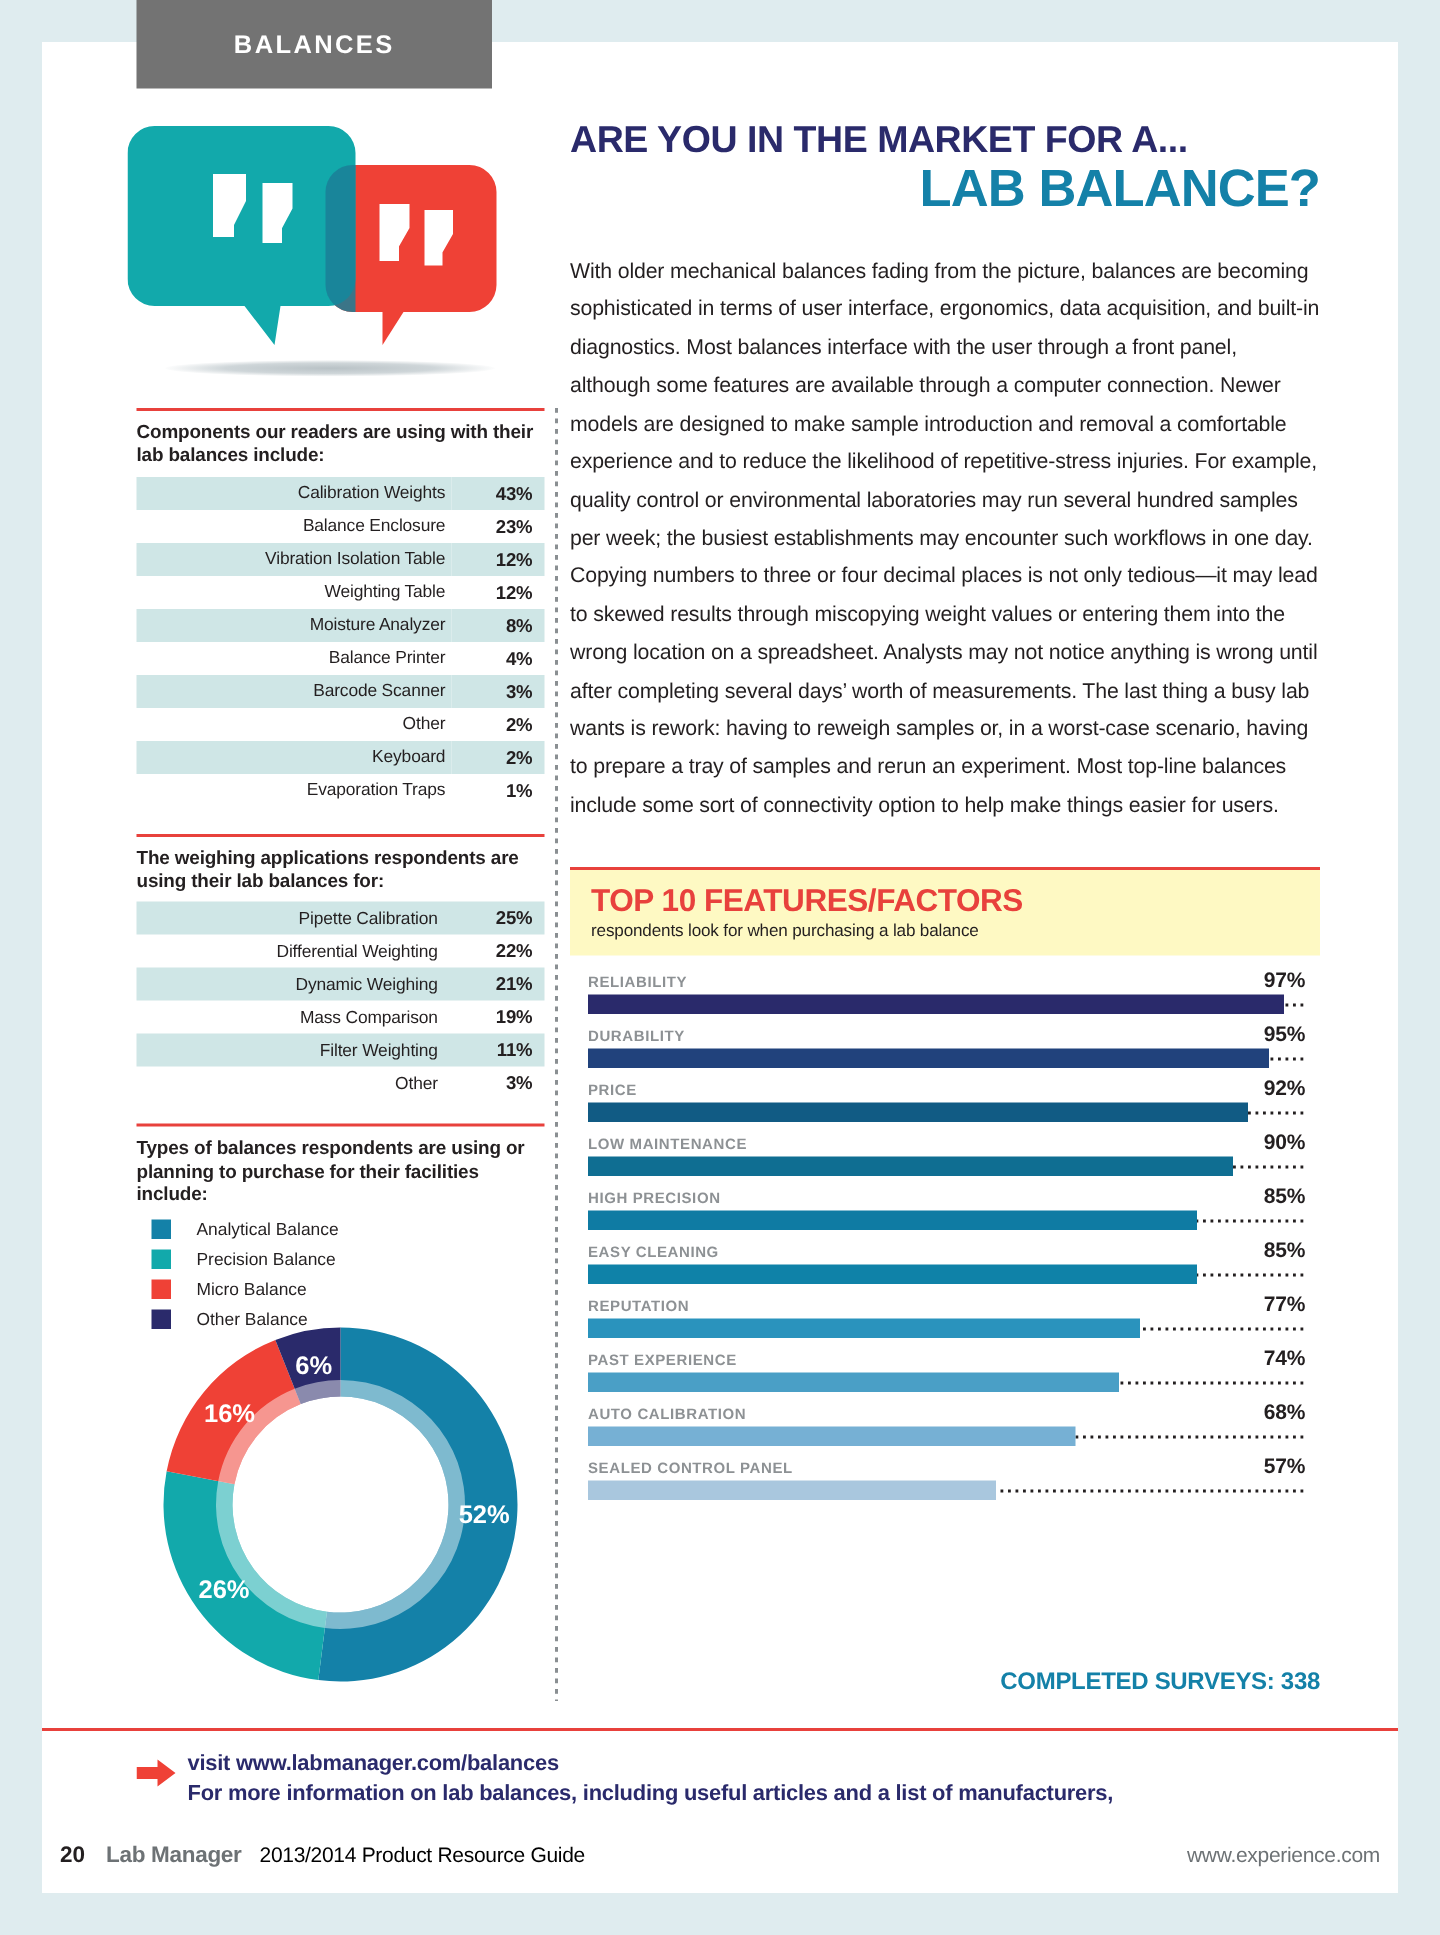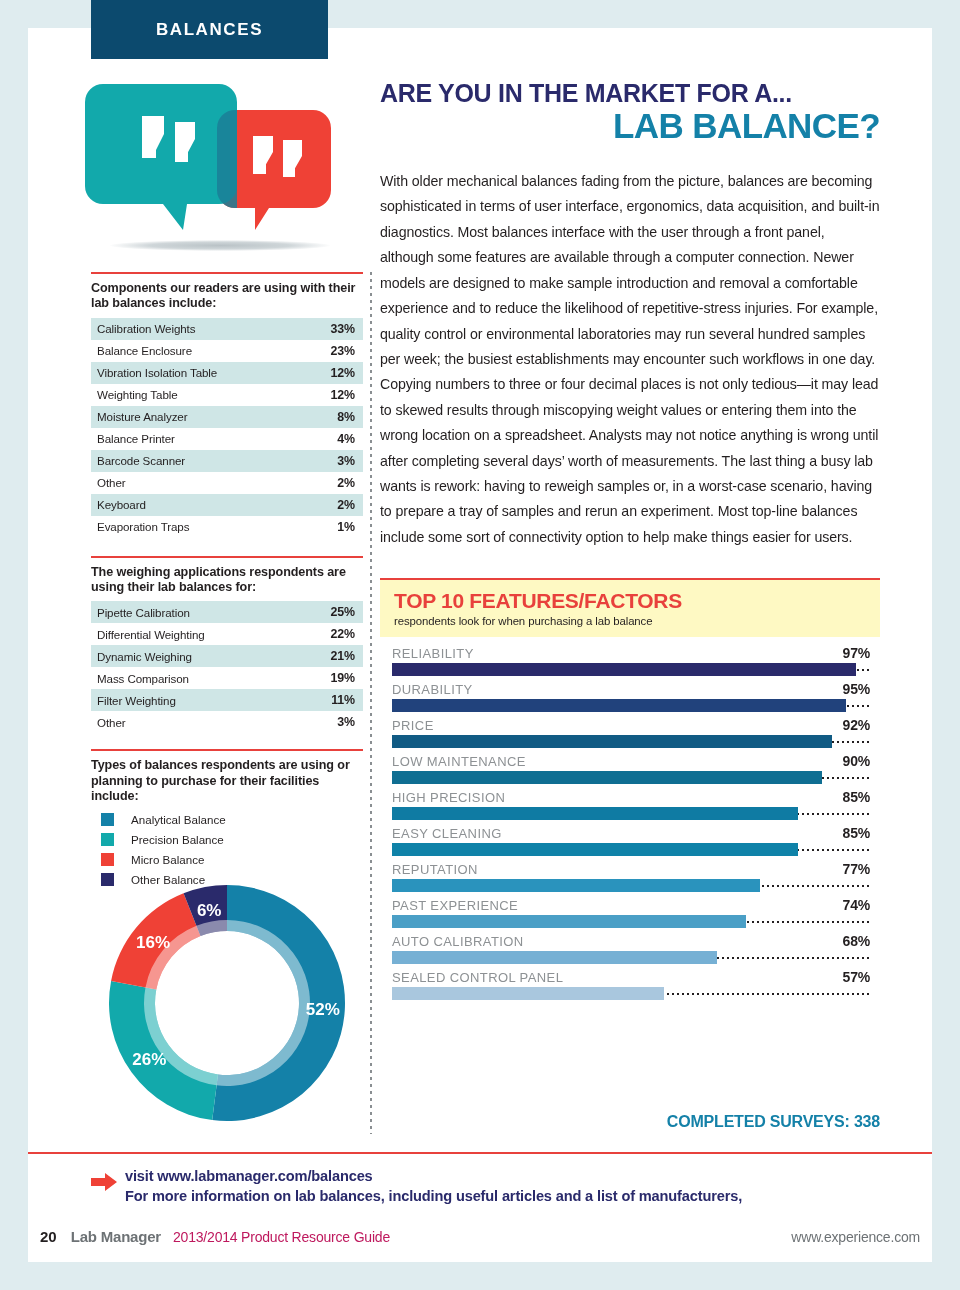--- a/index.html
+++ b/index.html
@@ -11,21 +11,21 @@
     position:relative;
   }
   .page{
     position:absolute;left:28px;top:28px;
     width:904px;height:1234px;
     background:#ffffff;
   }
   
   .banner{
     position:absolute;left:91px;top:0;width:237px;height:59px;
-    background:#0c4a6e;
+    background:#737373;
     color:#fff;
     font-weight:bold;font-size:17px;letter-spacing:1.6px;
     display:flex;align-items:center;justify-content:center;
   }
   
   .logo{position:absolute;left:85px;top:72px;width:265px;height:190px;}
   .shadow-ell{
     position:absolute;left:110px;top:240px;width:220px;height:11px;
     background:radial-gradient(ellipse at center,#b9c2c6 0%,#cfd6d9 45%,rgba(255,255,255,0) 72%);
     border-radius:50%;
@@ -34,20 +34,21 @@
   .leftcol{position:absolute;left:91px;top:272px;width:272px;}
   .rule-red{height:2px;background:#e8413c;width:100%;}
   .sect-title{
     font-size:12.6px;font-weight:bold;color:#231f20;line-height:1.22;
     margin:7px 0 6px 0;letter-spacing:-0.1px;
   }
   table.stat{border-collapse:collapse;width:100%;}
   table.stat td{
     font-size:11.6px;color:#231f20;padding:4px 4px 4px 6px;
     letter-spacing:-0.1px;
+    text-align:right;
   }
   table.stat td.val{text-align:right;font-weight:bold;font-size:12.4px;padding-right:8px;}
   table.stat tr.alt td{background:#cfe6e6;}
   
   .legend{margin-top:8px;}
   .legend-row{display:flex;align-items:center;margin:0 0 7px 0;}
   .sw{width:13px;height:13px;margin-left:10px;margin-right:17px;flex:0 0 auto;}
   .legend-lbl{font-size:11.6px;color:#231f20;}
   
   .donut-wrap{position:absolute;left:95px;top:878px;width:270px;height:250px;}
@@ -72,21 +73,21 @@
     letter-spacing:-0.1px;
   }
   
   .top10{position:absolute;left:380px;top:578px;width:500px;}
   .t10-head{background:#fef9c3;padding:10px 12px 10px 14px;}
   .t10-title{font-size:21px;font-weight:bold;color:#e8413c;letter-spacing:-0.3px;line-height:1;}
   .t10-sub{font-size:11.4px;color:#231f20;margin-top:4px;letter-spacing:-0.1px;}
   .bars{margin-top:8px;padding:0 10px 0 12px;}
   .bar-row{margin-bottom:5px;}
   .bar-label-line{display:flex;justify-content:space-between;align-items:flex-end;}
-  .bar-label{font-size:13px;color:#8d9194;letter-spacing:0.4px;}
+  .bar-label{font-size:10px;color:#8d9194;letter-spacing:0.4px;font-weight:bold;}
   .bar-val{font-size:14px;font-weight:bold;color:#231f20;letter-spacing:-0.2px;}
   .bar-track{
     position:relative;height:13px;margin-top:2px;width:100%;
   }
   .bar-dots{
     position:absolute;left:0;right:0;top:6px;height:2px;
     background-image:linear-gradient(to right,#231f20 0 2px, rgba(0,0,0,0) 2px 5px);
     background-size:5px 2px;
   }
   .bar-fill{position:absolute;left:0;top:0;height:13px;}
@@ -95,21 +96,21 @@
     font-size:16px;font-weight:bold;color:#1481a8;letter-spacing:-0.2px;
   }
   
   .foot-rule{position:absolute;left:28px;top:1152px;width:904px;height:2px;background:#e8413c;}
   .foot-cta{position:absolute;left:91px;top:1166px;width:790px;display:flex;align-items:flex-start;}
   .arrow-ic{width:34px;flex:0 0 auto;padding-top:6px;}
   .cta-text{font-size:14.6px;font-weight:bold;color:#2a2a6b;line-height:1.4;letter-spacing:-0.15px;}
   .colophon{position:absolute;left:40px;top:1228px;width:880px;display:flex;align-items:baseline;}
   .pgnum{font-size:15px;font-weight:bold;color:#231f20;margin-right:14px;}
   .brand{font-size:15px;font-weight:bold;color:#6d7275;margin-right:12px;letter-spacing:-0.2px;}
-  .guide{font-size:14px;color:#be185d;letter-spacing:-0.2px;}
+  .guide{font-size:14px;color:#000000;letter-spacing:-0.2px;}
   .site{margin-left:auto;font-size:14px;color:#6d7275;letter-spacing:-0.2px;}
 </style>
 </head>
 <body>
 
 <div class="page"></div>
 
 <div class="banner">
   <span>BALANCES</span>
 </div>
@@ -133,21 +134,21 @@
 <div class="shadow-ell"></div>
 
 <div class="leftcol">
 
   <div class="rule-red"></div>
   <div class="sect-title">Components our readers are using with their lab balances include:</div>
   <table class="stat">
     <tbody id="components-body">
         <tr class="alt">
           <td>Calibration Weights</td>
-          <td class="val">33%</td>
+          <td class="val">43%</td>
         </tr>
         <tr>
           <td>Balance Enclosure</td>
           <td class="val">23%</td>
         </tr>
         <tr class="alt">
           <td>Vibration Isolation Table</td>
           <td class="val">12%</td>
         </tr>
         <tr>

